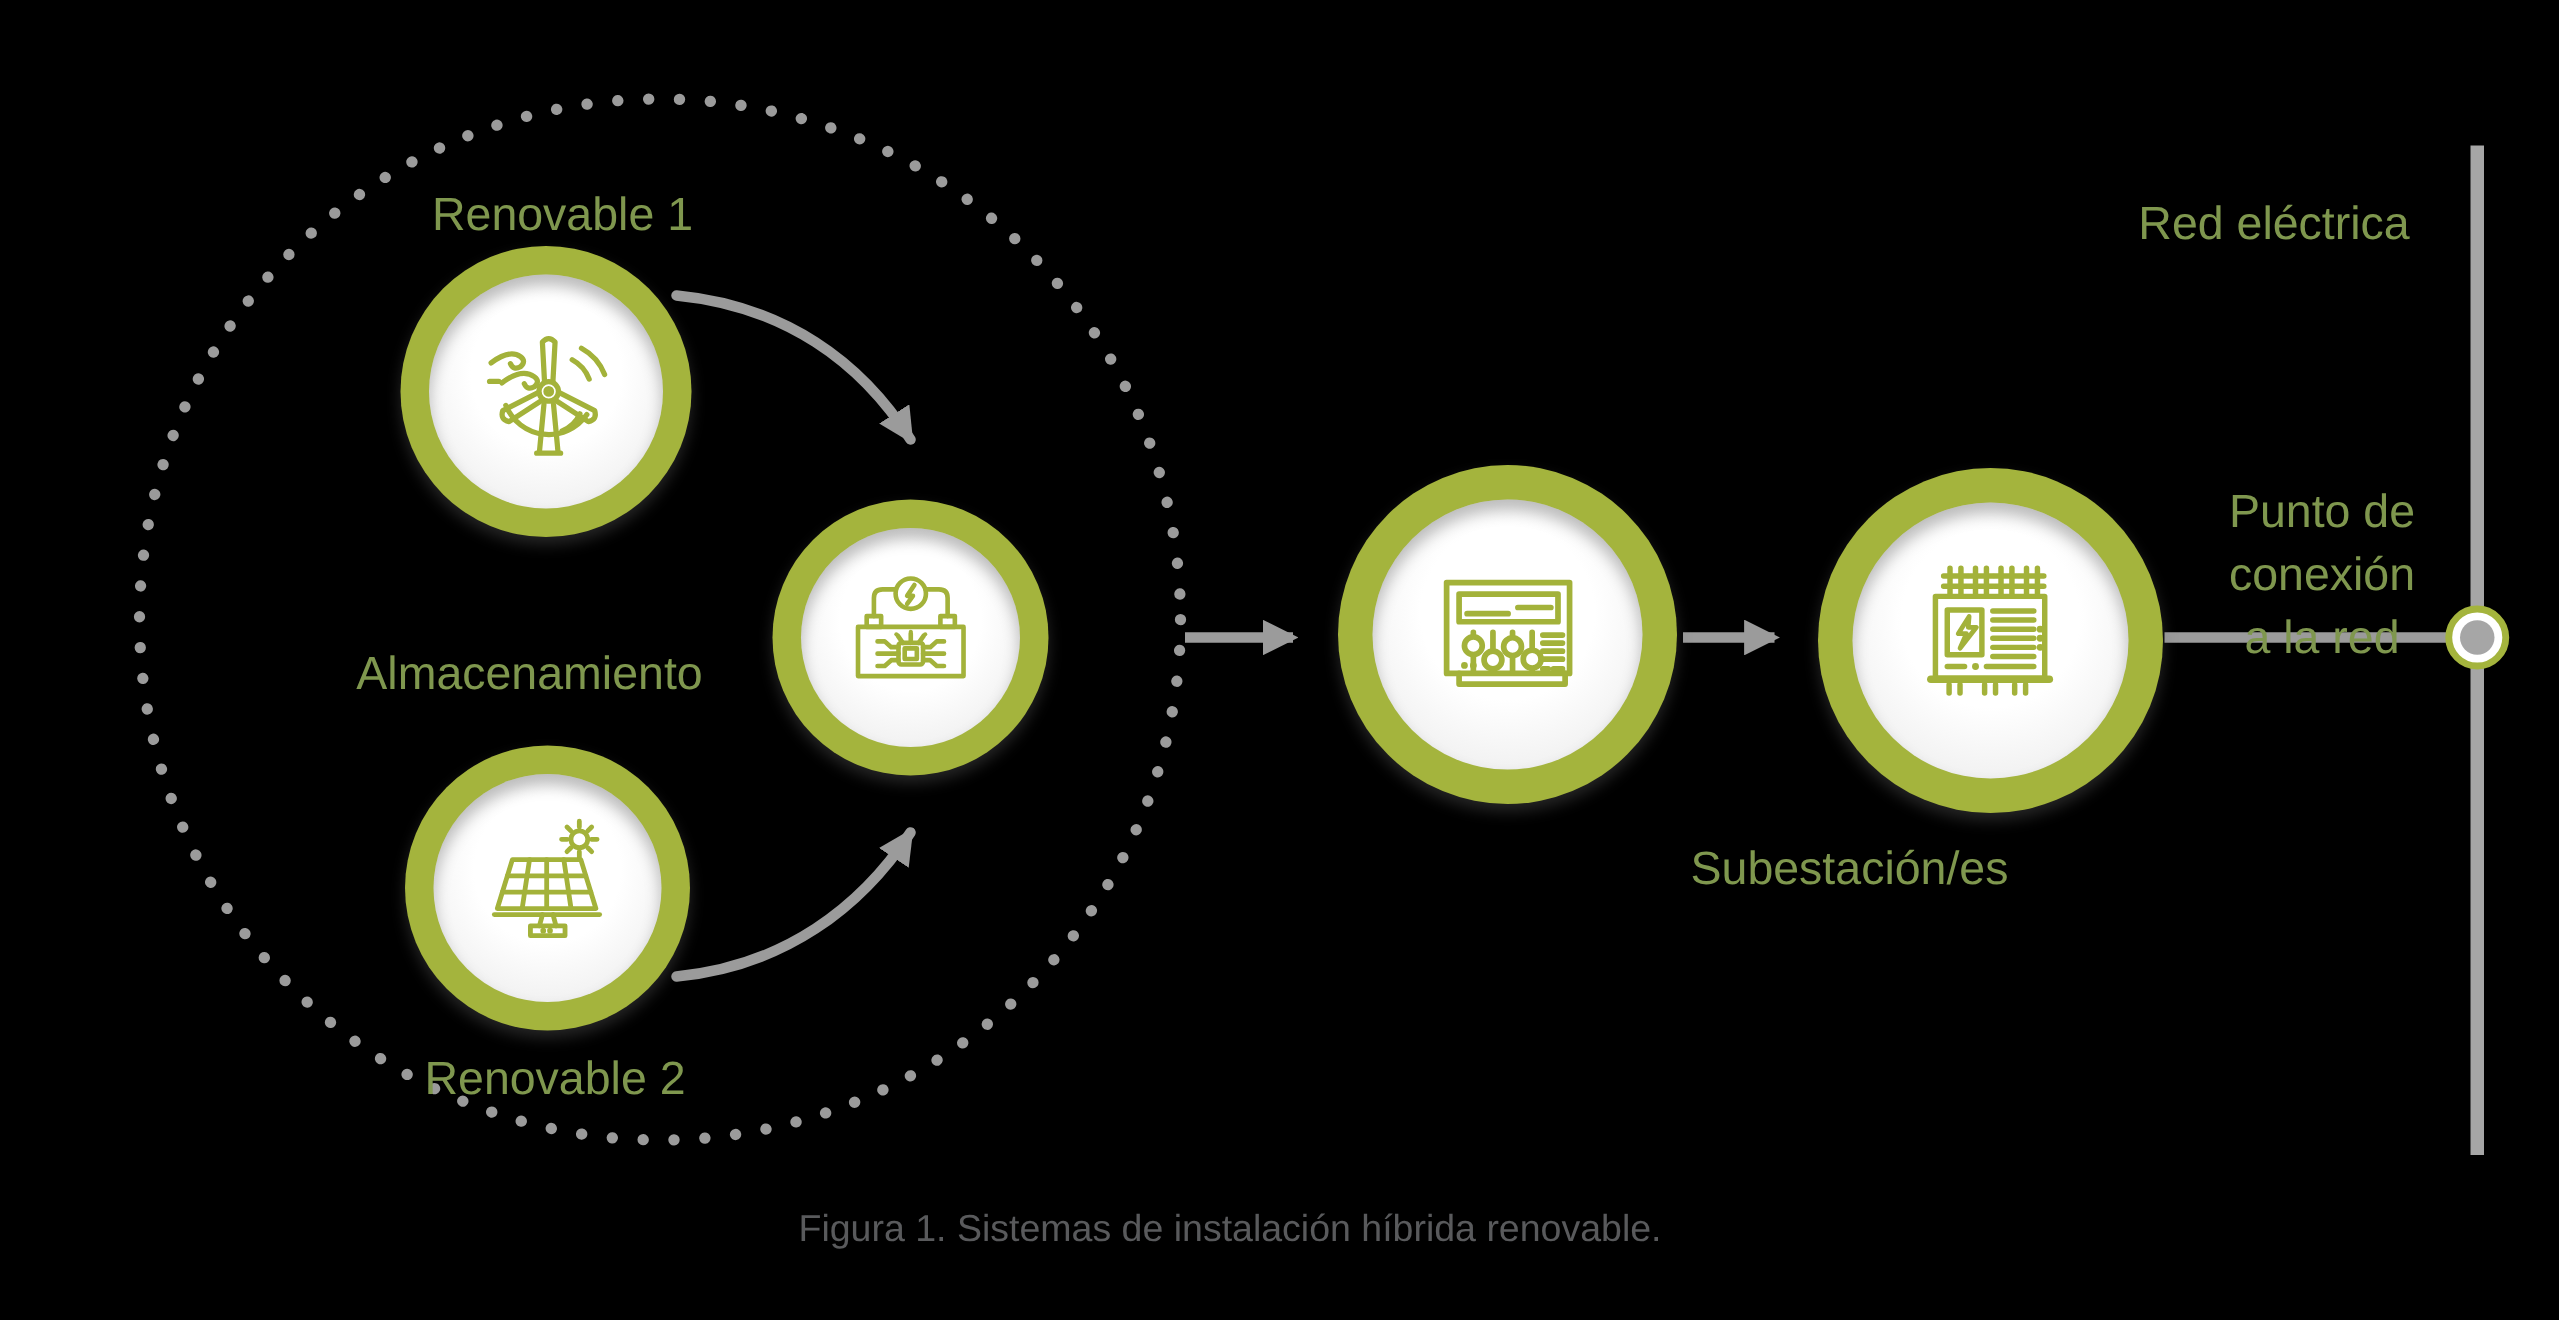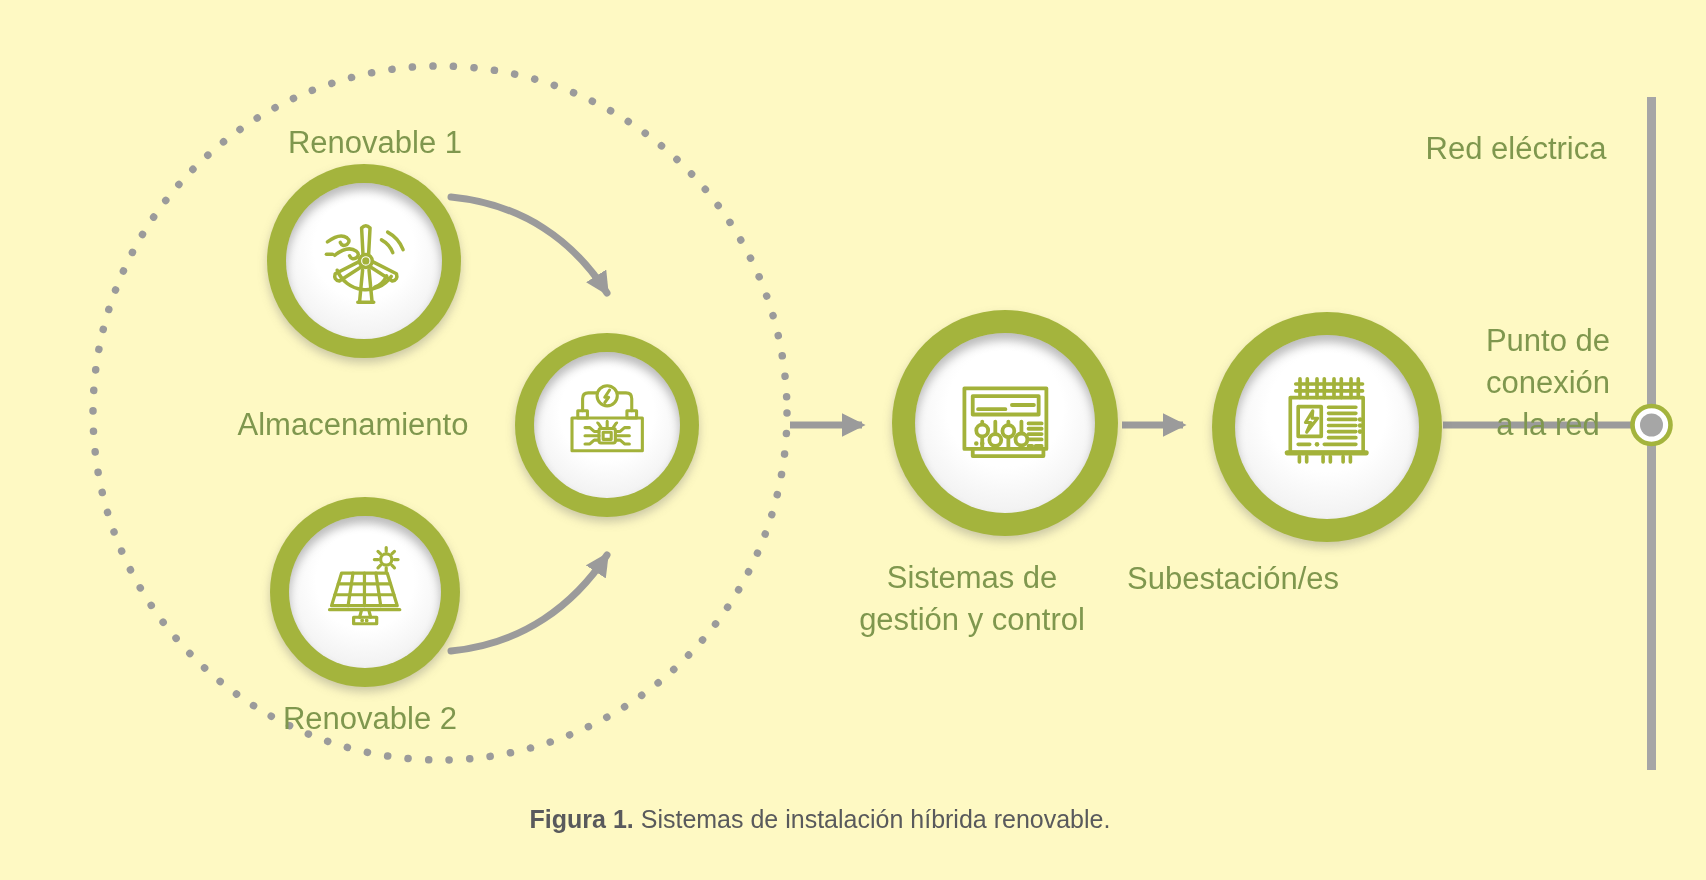--- a/index.html
+++ b/index.html
@@ -5,21 +5,21 @@
   :root{
     --accent-green:#a4b43d;
     --icon-green:#a3b23a;
     --label-green:#7f974e;
     --connector-gray:#9b9b9b;
     --grid-bar-gray:#a6a6a6;
     --caption-gray:#595a5c;
   }
   html,body{margin:0;padding:0;background:#ffffff;}
   .stage{
-    position:relative;width:1706px;height:880px;background:#fef9c3;overflow:hidden;
+    position:relative;width:1706px;height:880px;background:#000000;overflow:hidden;
     font-family:"Liberation Sans","DejaVu Sans",sans-serif;
   }
   .layer{position:absolute;left:0;top:0;width:1706px;height:880px;}
   
   .node{position:absolute;border-radius:50%;background:var(--accent-green);
         box-shadow:0 5px 10px rgba(110,110,110,.35);}
   .disc{position:absolute;inset:19px;border-radius:50%;
         background:radial-gradient(circle at 50% 42%, #ffffff 42%, #f3f3f3 72%, #e7e7e7 100%);
         box-shadow:inset 0 7px 10px rgba(0,0,0,.25);
         display:flex;align-items:center;justify-content:center;}
@@ -27,21 +27,21 @@
   .icon{width:66%;height:66%;}
   .icon path,.icon circle,.icon rect,.icon line{stroke:var(--icon-green);fill:none;}
   .icon .dots{stroke-linecap:round;stroke-width:3.8;}
   .icon .dotfill{fill:var(--icon-green);stroke:none;}
   .icon .knob{fill:#ffffff;}
   
   .lbl{position:absolute;transform:translateX(-50%);color:var(--label-green);
        font-size:31px;line-height:1.36;text-align:center;white-space:pre-line;}
   .caption{position:absolute;left:820px;top:805px;transform:translateX(-50%);
        font-size:25px;color:var(--caption-gray);white-space:nowrap;}
-  .caption .fig{font-weight:bold;}
+  .caption .fig{font-weight:normal;}
 </style>
 </head>
 <body>
 
 <div class="stage">
 
   <svg class="layer" viewBox="0 0 1706 880">
     <defs>
       <marker id="ah" viewBox="0 0 10 10" refX="8.5" refY="5" markerWidth="3.4" markerHeight="3.4" orient="auto">
         <path d="M0 0 L10 5 L0 10 Z" style="fill:var(--connector-gray,#9b9b9b)"></path>
@@ -100,21 +100,21 @@
           <path d="M50 53.5 V47 M44.5 53.5 L41 48.5 M55.5 53.5 L59 48.5"></path>
           <circle class="dotfill" cx="50" cy="45.8" r="1.4"></circle>
           <circle class="dotfill" cx="40" cy="47.6" r="1.4"></circle>
           <circle class="dotfill" cx="60" cy="47.6" r="1.4"></circle>
           <path d="M41.5 56.5 H36.5 L32 52.5 H27 M41.5 61 H27 M41.5 65.5 H36.5 L32 69.5 H27"></path>
           <path d="M58.5 56.5 H63.5 L68 52.5 H73 M58.5 61 H73 M58.5 65.5 H63.5 L68 69.5 H73"></path>
         </g>
       </svg>
     </div>
   </div>
-  <div class="lbl" style="left:353px;top:404px">Almacenamiento</div>
+  <div class="lbl" style="left:353px;top:428px">Almacenamiento</div>
 
   <div class="node" style="left:270px;top:497px;width:190px;height:190px">
     <div class="disc">
       <svg class="icon" viewBox="0 0 100 100">
         <g stroke-width="3.2" stroke-linecap="round" stroke-linejoin="round">
           <circle cx="71" cy="17.5" r="5.6"></circle>
           <path d="M71 5.5 V9.3 M79.2 9.3 L76.6 11.9 M82.8 17.5 H79 M79.2 25.7 L76.6 23.1 M71 29.5 V25.7 M62.8 25.7 L65.4 23.1 M59.2 17.5 H63 M62.8 9.3 L65.4 11.9"></path>
           <path d="M26.5 31 H72 L82 63.5 H16.5 Z"></path>
           <path d="M37.9 31 L33 63.5 M49.3 31 L49.3 63.5 M60.7 31 L65.5 63.5"></path>
           <path d="M23.2 41.8 H75.3 M19.8 52.6 H78.7"></path>
@@ -141,22 +141,20 @@
           <circle class="knob" cx="41.5" cy="64" r="5"></circle>
           <circle class="knob" cx="52.5" cy="56.5" r="5"></circle>
           <circle class="knob" cx="63.5" cy="63.5" r="5"></circle>
           <path d="M69.5 50 H80.5 M69.5 54.5 H80.5 M69.5 59 H80.5 M69.5 63.5 H80.5"></path>
           <path d="M69.5 69 H72.5 M75.5 69 H80.5"></path>
           <path class="dots" d="M25.5 67 h0.01 M30.5 67 h0.01"></path>
         </g>
       </svg>
     </div>
   </div>
-  <div class="lbl" style="left:972px;top:557px">Sistemas de
-gestión y control</div>
 
   <div class="node big" style="left:1212px;top:312px;width:230px;height:230px">
     <div class="disc">
       <svg class="icon" viewBox="0 0 100 100">
         <g stroke-width="3" stroke-linecap="round" stroke-linejoin="round">
           <path d="M28 10.5 V26 M34 10.5 V26 M24.5 14.8 H37.5 M24.5 20.5 H37.5"></path>
           <path d="M42 10.5 V26 M48 10.5 V26 M38.5 14.8 H51.5 M38.5 20.5 H51.5"></path>
           <path d="M56 10.5 V26 M62 10.5 V26 M52.5 14.8 H65.5 M52.5 20.5 H65.5"></path>
           <path d="M70 10.5 V26 M76 10.5 V26 M66.5 14.8 H79.5 M66.5 20.5 H79.5"></path>
           <rect x="20" y="26" width="60" height="45"></rect>

